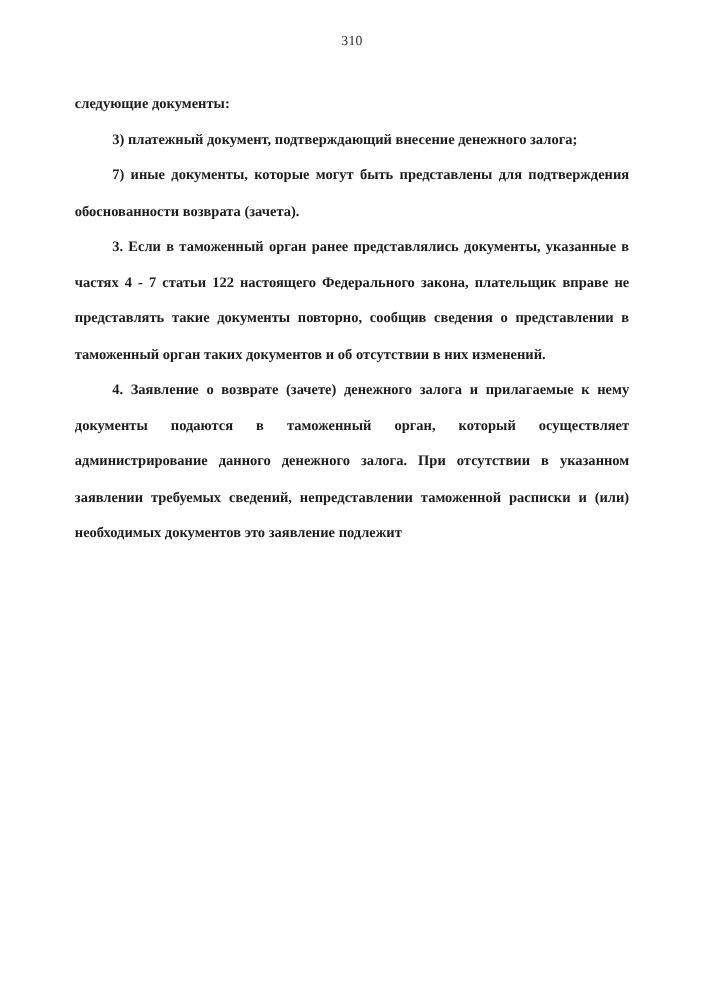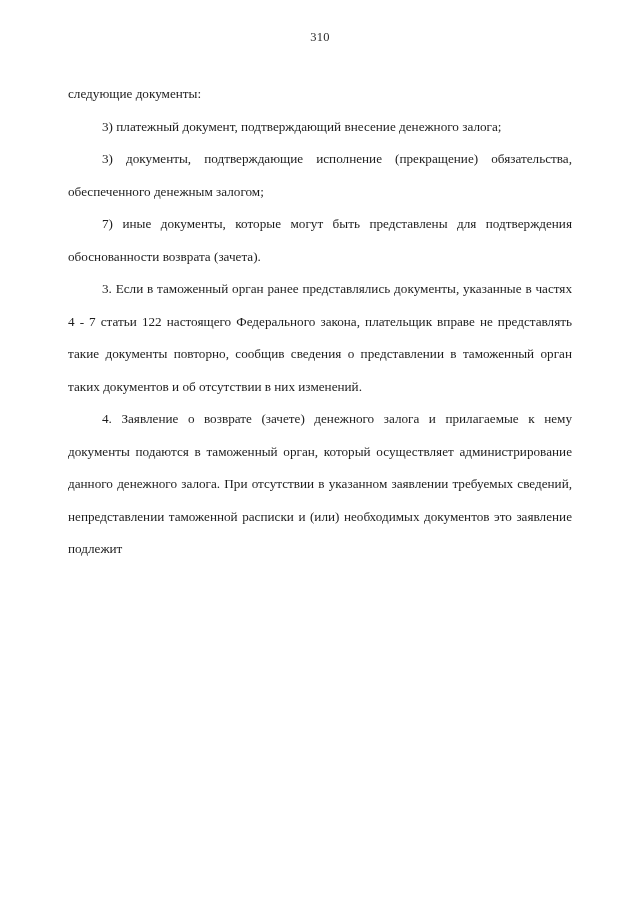--- a/index.html
+++ b/index.html
@@ -29,20 +29,21 @@
     text-align: center;
     font-size: 12.5px;
     color: #2b2b2b;
     letter-spacing: 0.2px;
   }
   .body-text {
     position: absolute;
     top: 78px;
     left: 68px;
     width: 504px;
+    font-weight: bold;
   }
   p {
     margin: 0 0 0 0;
     font-size: 13.2px;
     line-height: 32.5px;
     text-align: justify;
     text-justify: inter-word;
     color: #1c1c1c;
   }
   p.indent {
@@ -56,19 +57,18 @@
 </head>
 <body>
 
 <div class="page">
 
   <div class="page-number">310</div>
 
   <div class="body-text">
     <p class="noindent">следующие документы:</p>
     <p class="indent">3) платежный документ, подтверждающий внесение денежного залога;</p>
-    <p class="indent">3) документы, подтверждающие исполнение (прекращение) обязательства, обеспеченного денежным залогом;</p>
     <p class="indent">7) иные документы, которые могут быть представлены для подтверждения обоснованности возврата (зачета).</p>
     <p class="indent">3. Если в таможенный орган ранее представлялись документы, указанные в частях 4 - 7 статьи 122 настоящего Федерального закона, плательщик вправе не представлять такие документы повторно, сообщив сведения о представлении в таможенный орган таких документов и об отсутствии в них изменений.</p>
     <p class="indent">4. Заявление о возврате (зачете) денежного залога и прилагаемые к нему документы подаются в таможенный орган, который осуществляет администрирование данного денежного залога. При отсутствии в указанном заявлении требуемых сведений, непредставлении таможенной расписки и (или) необходимых документов это заявление подлежит</p>
   </div>
 
 </div>
 
 </body></html>

